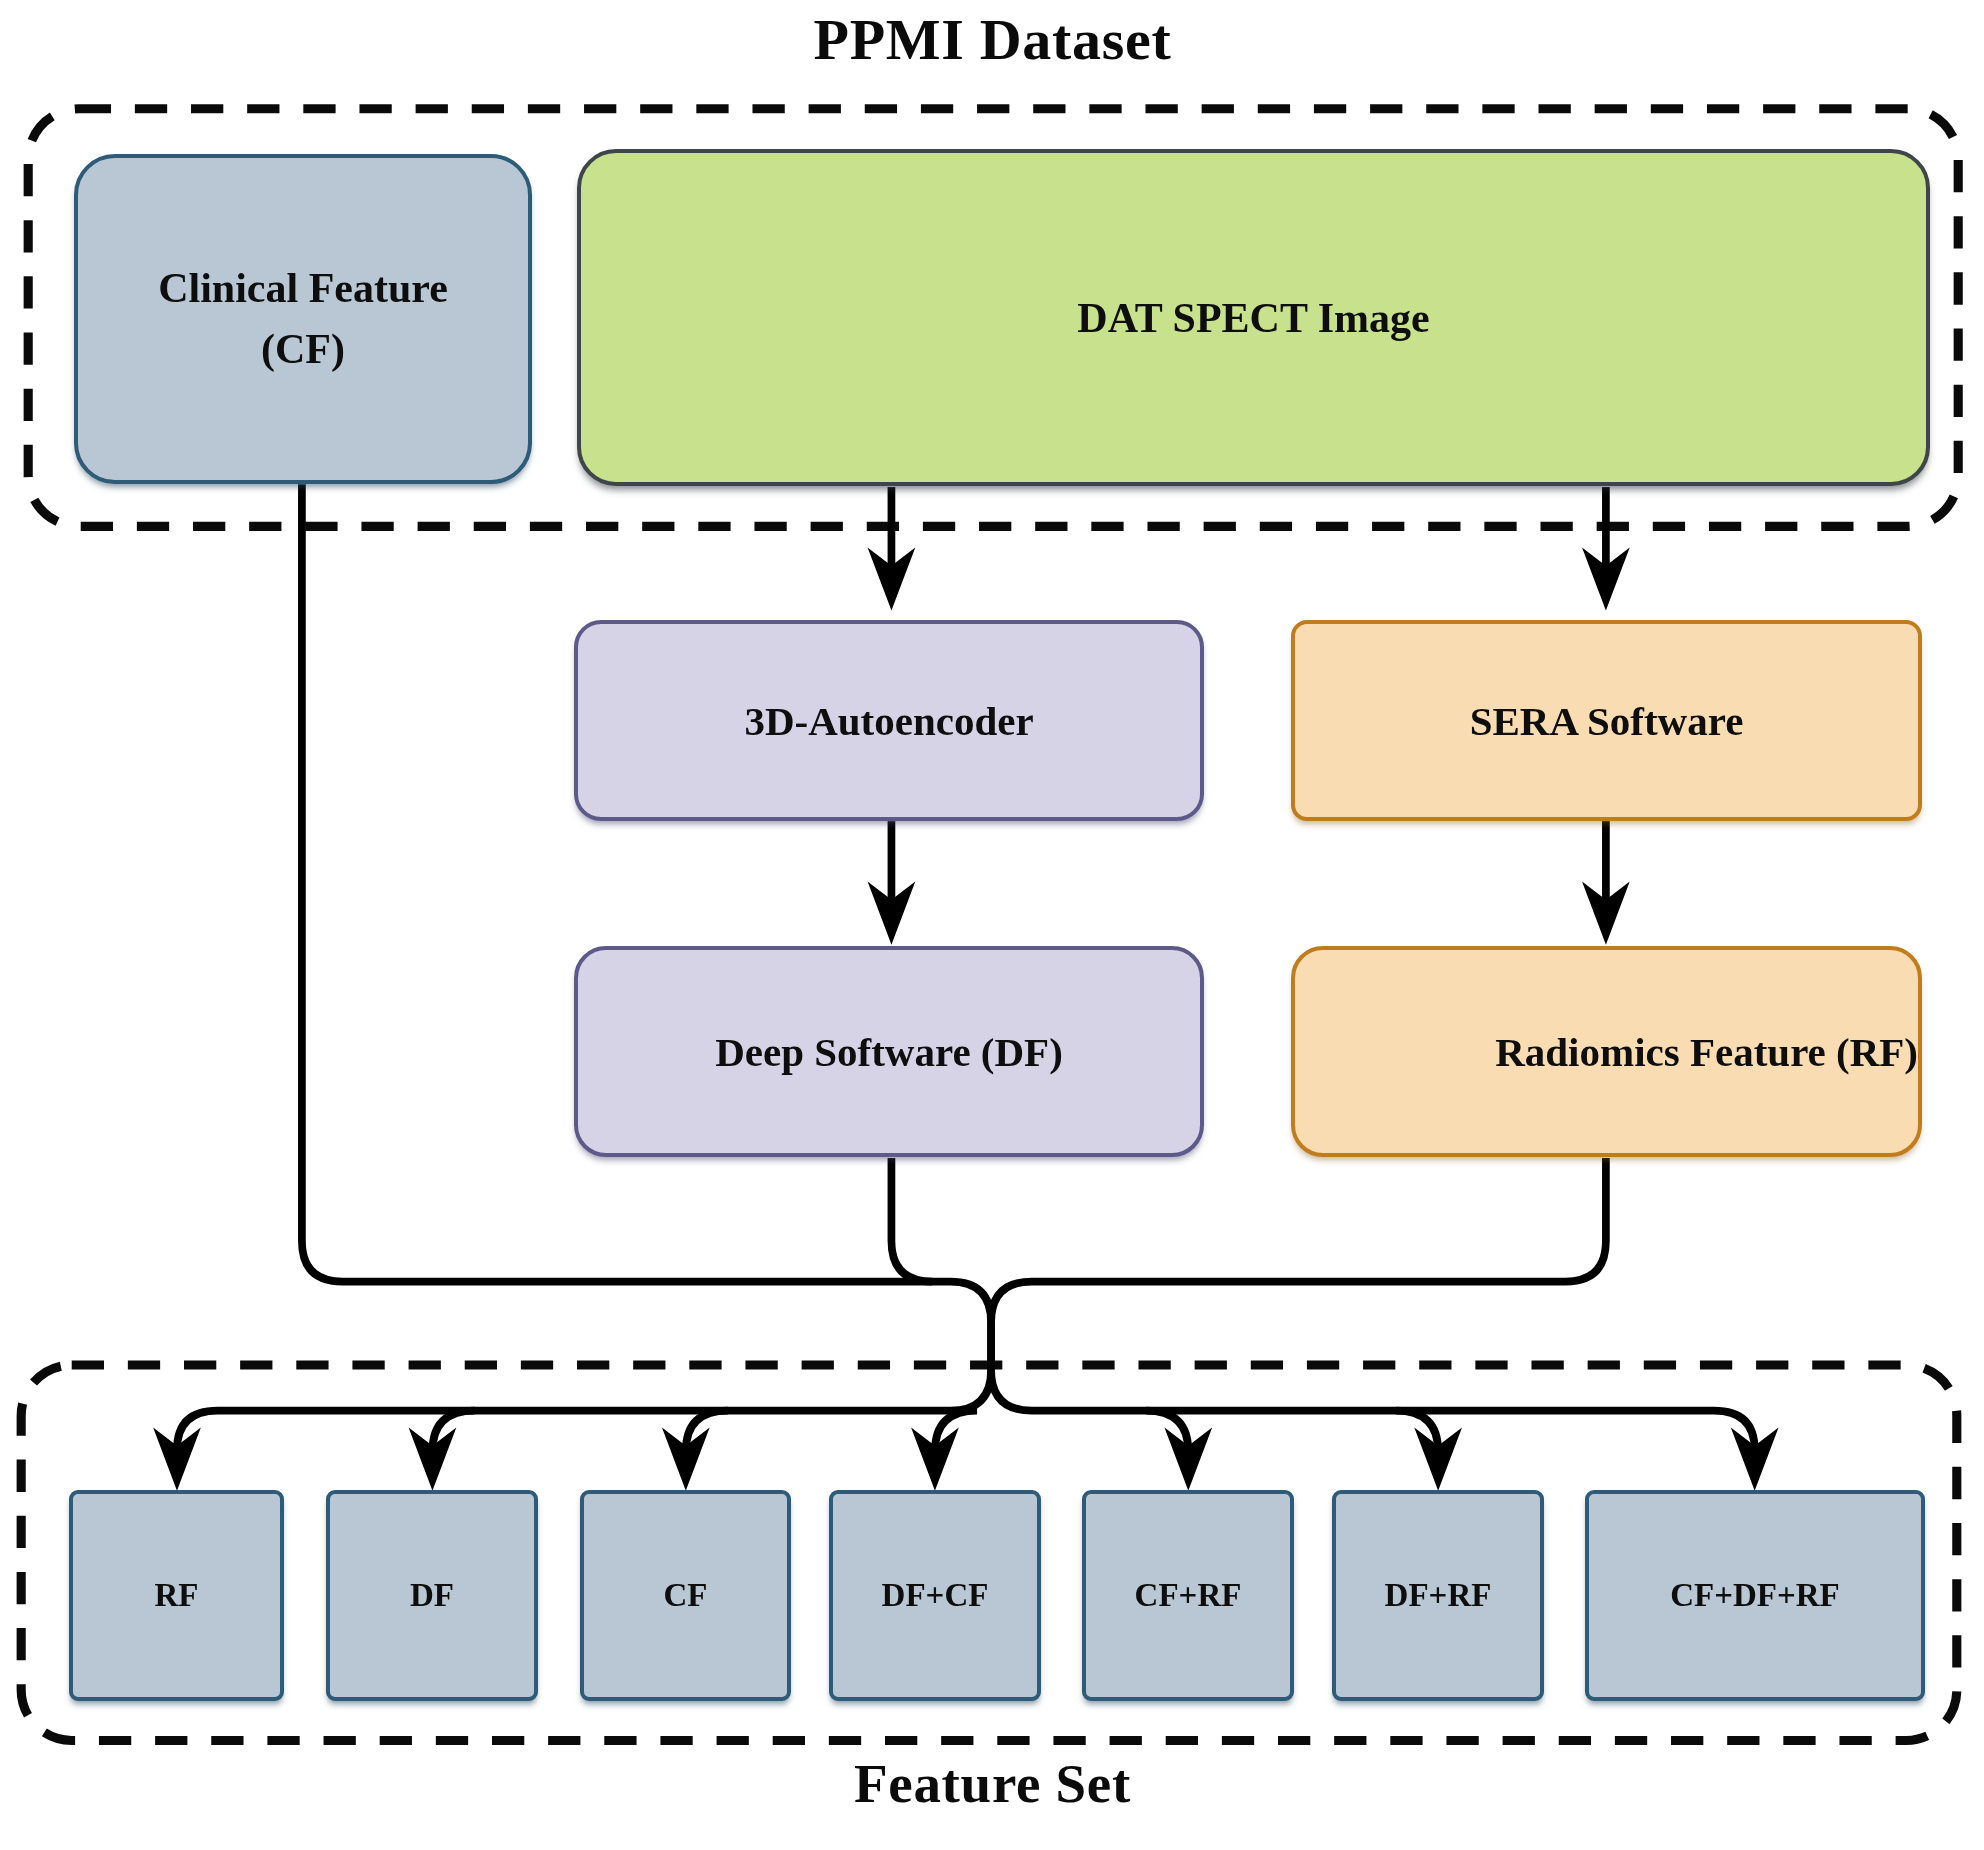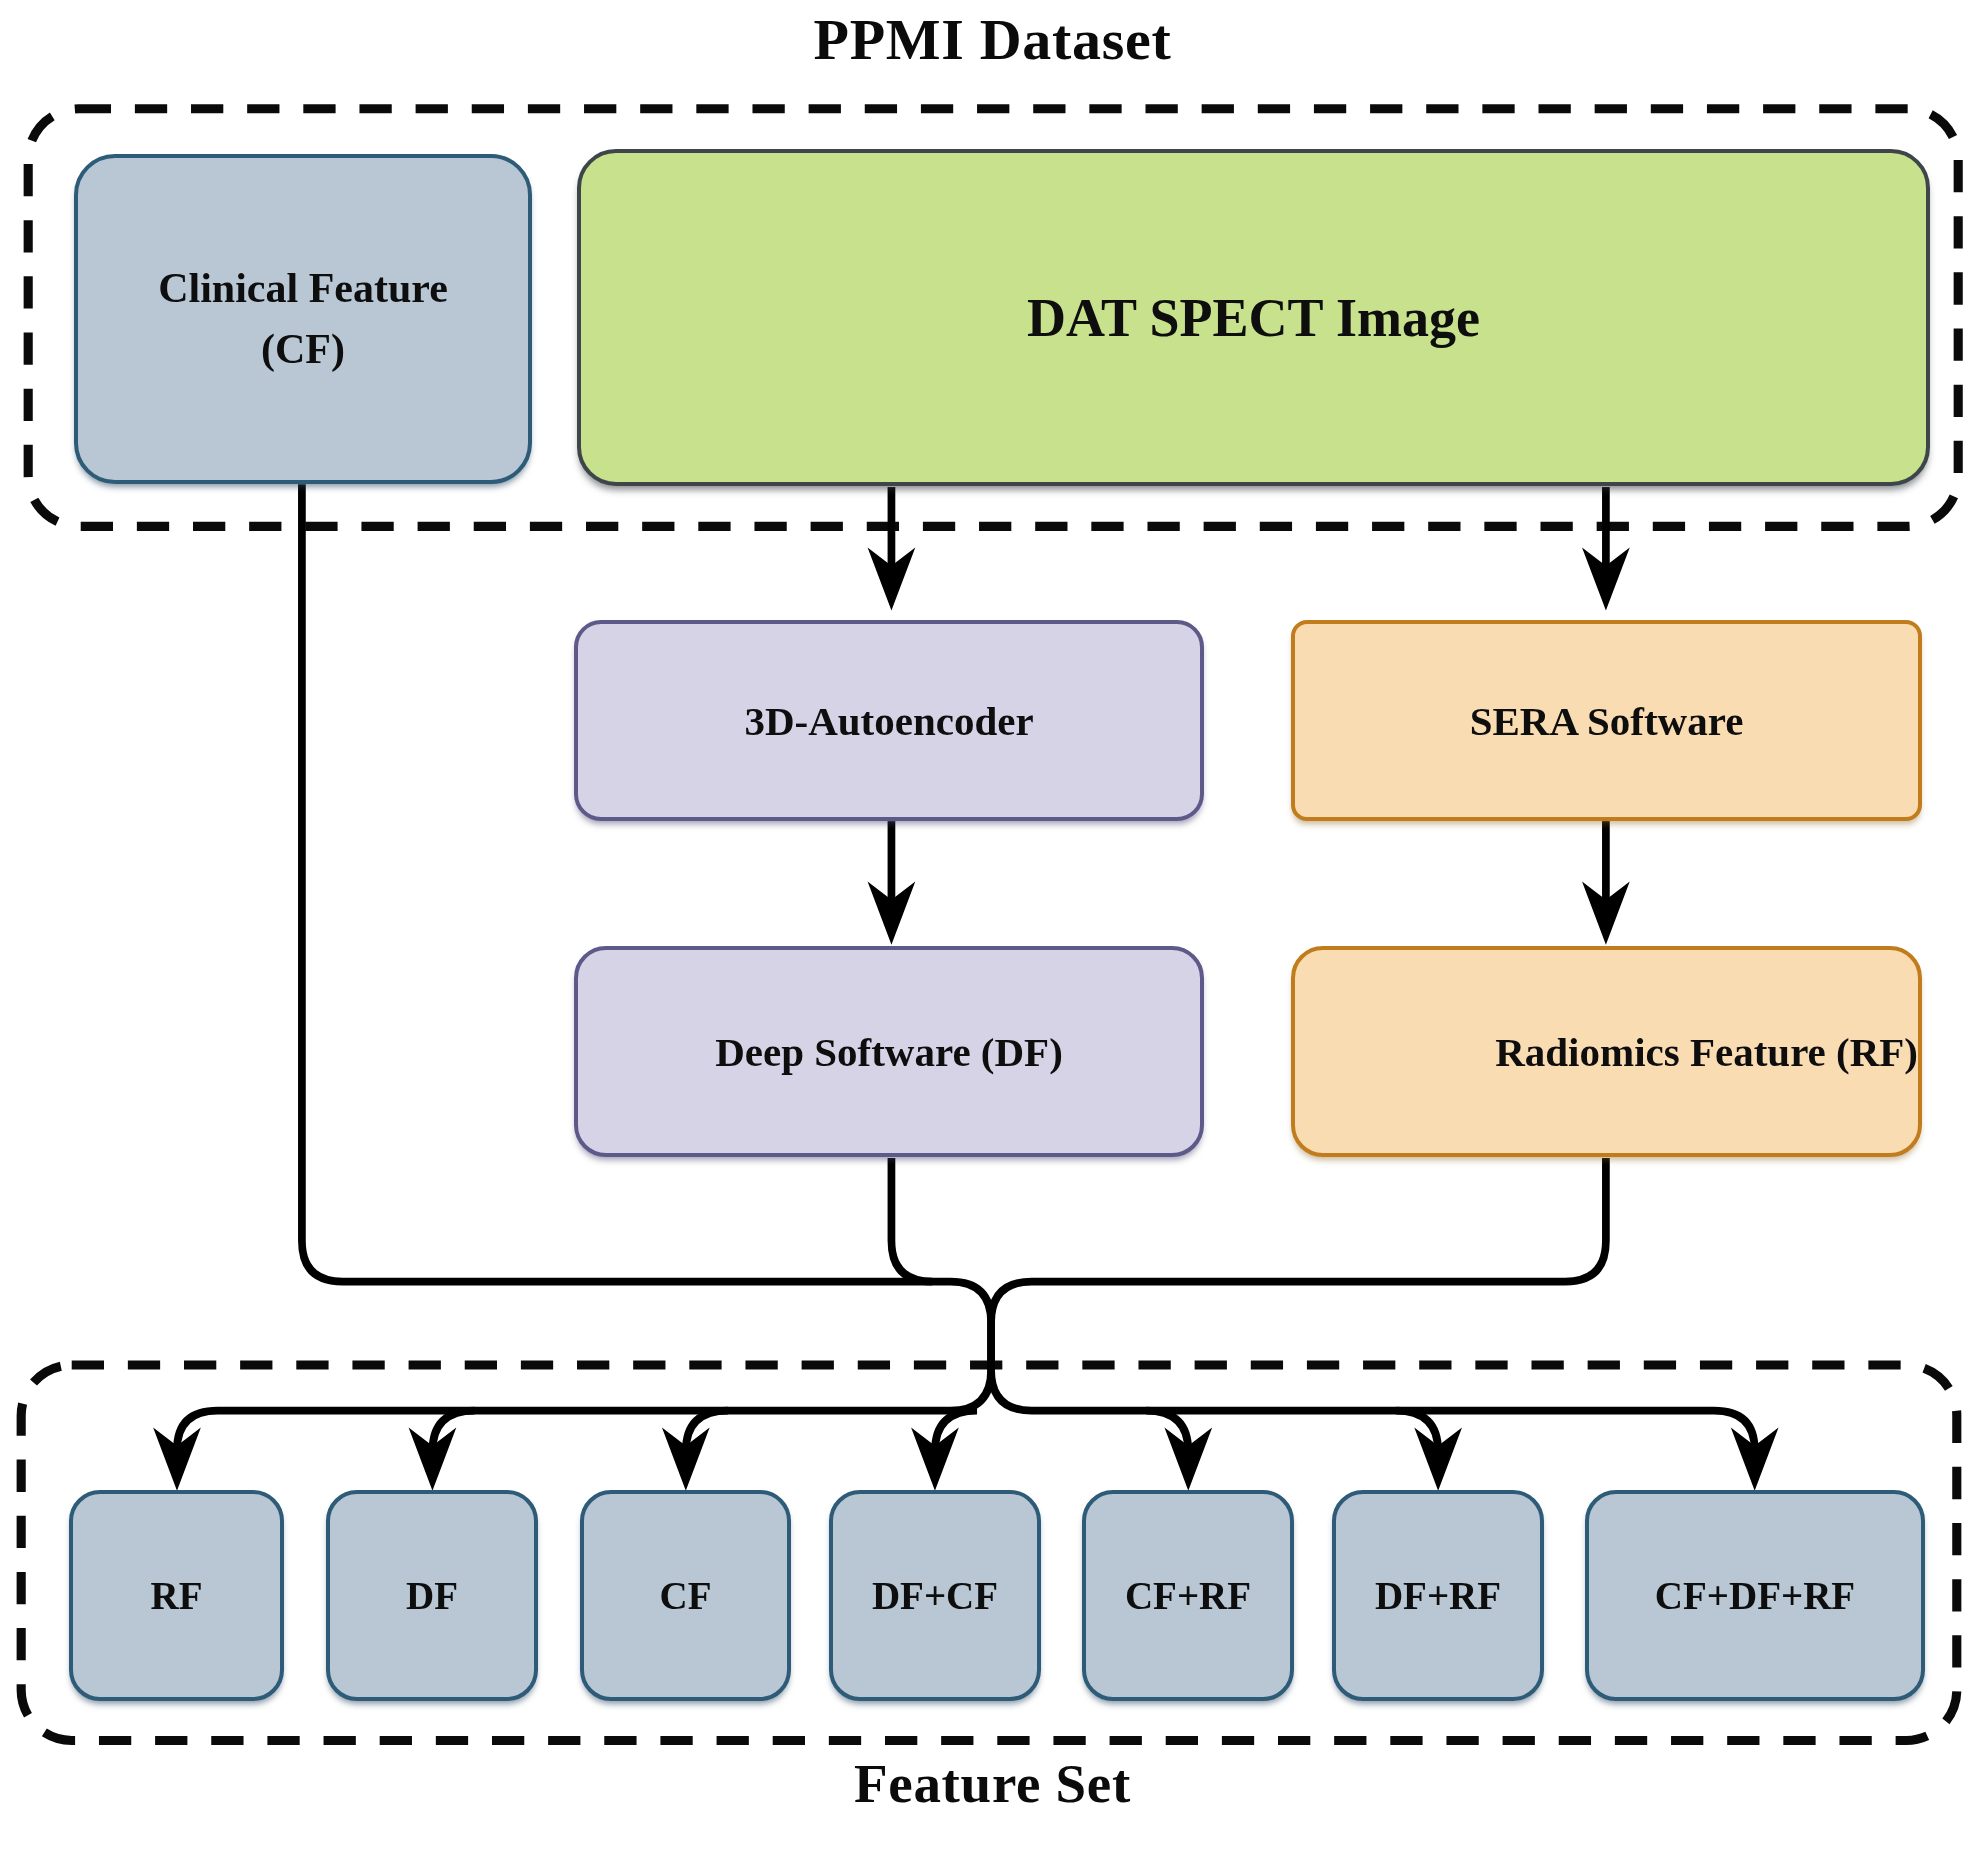--- a/index.html
+++ b/index.html
@@ -31,21 +31,21 @@
     left:74px;top:154px;width:458px;height:330px;
     background:var(--clinical_fill);
     border:4.2px solid var(--clinical_border);
     border-radius:41px;font-size:42px;line-height:1.45;
     box-shadow:0 5.6px 6.3px -2.8px rgba(40,70,95,.55);
   }
   .datspect{
     left:577px;top:149px;width:1353px;height:337px;
     background:var(--image_fill);
     border:4.9px solid var(--image_border);
-    border-radius:39px;font-size:54px;
+    border-radius:39px;font-size:42px;
     box-shadow:0 6.3px 7px -2.8px rgba(50,55,60,.55);
   }
   .autoencoder{
     left:574px;top:620px;width:630px;height:201px;
     background:var(--deep_fill);
     border:4.9px solid var(--deep_border);
     border-radius:27px;font-size:41px;
     box-shadow:0 5.6px 6.3px -2.8px rgba(70,65,110,.5);
   }
   .sera{
@@ -67,23 +67,23 @@
     background:var(--radiomics_fill);
     border:4.9px solid var(--radiomics_border);
     border-radius:32px;font-size:41px;
     box-shadow:0 5.6px 6.3px -2.8px rgba(140,95,30,.45);
     justify-content:flex-end;
   }
   .fs-box{
     position:absolute;top:1490px;height:211px;
     background:var(--clinical_fill);
     border:4.2px solid var(--clinical_border);
-    border-radius:31px;
+    border-radius:9px;
     display:flex;align-items:center;justify-content:center;
-    font-weight:bold;font-size:39px;color:#0e0e0e;
+    font-weight:bold;font-size:33px;color:#0e0e0e;
     box-sizing:border-box;
     box-shadow:0 5.6px 6.3px -2.8px rgba(40,70,95,.55);
   }
   .fs-1{left:69px;width:215px;}
   .fs-2{left:326px;width:212px;}
   .fs-3{left:580px;width:211px;}
   .fs-4{left:829px;width:212px;}
   .fs-5{left:1082px;width:212px;}
   .fs-6{left:1332px;width:212px;}
   .fs-7{left:1585px;width:340px;}

